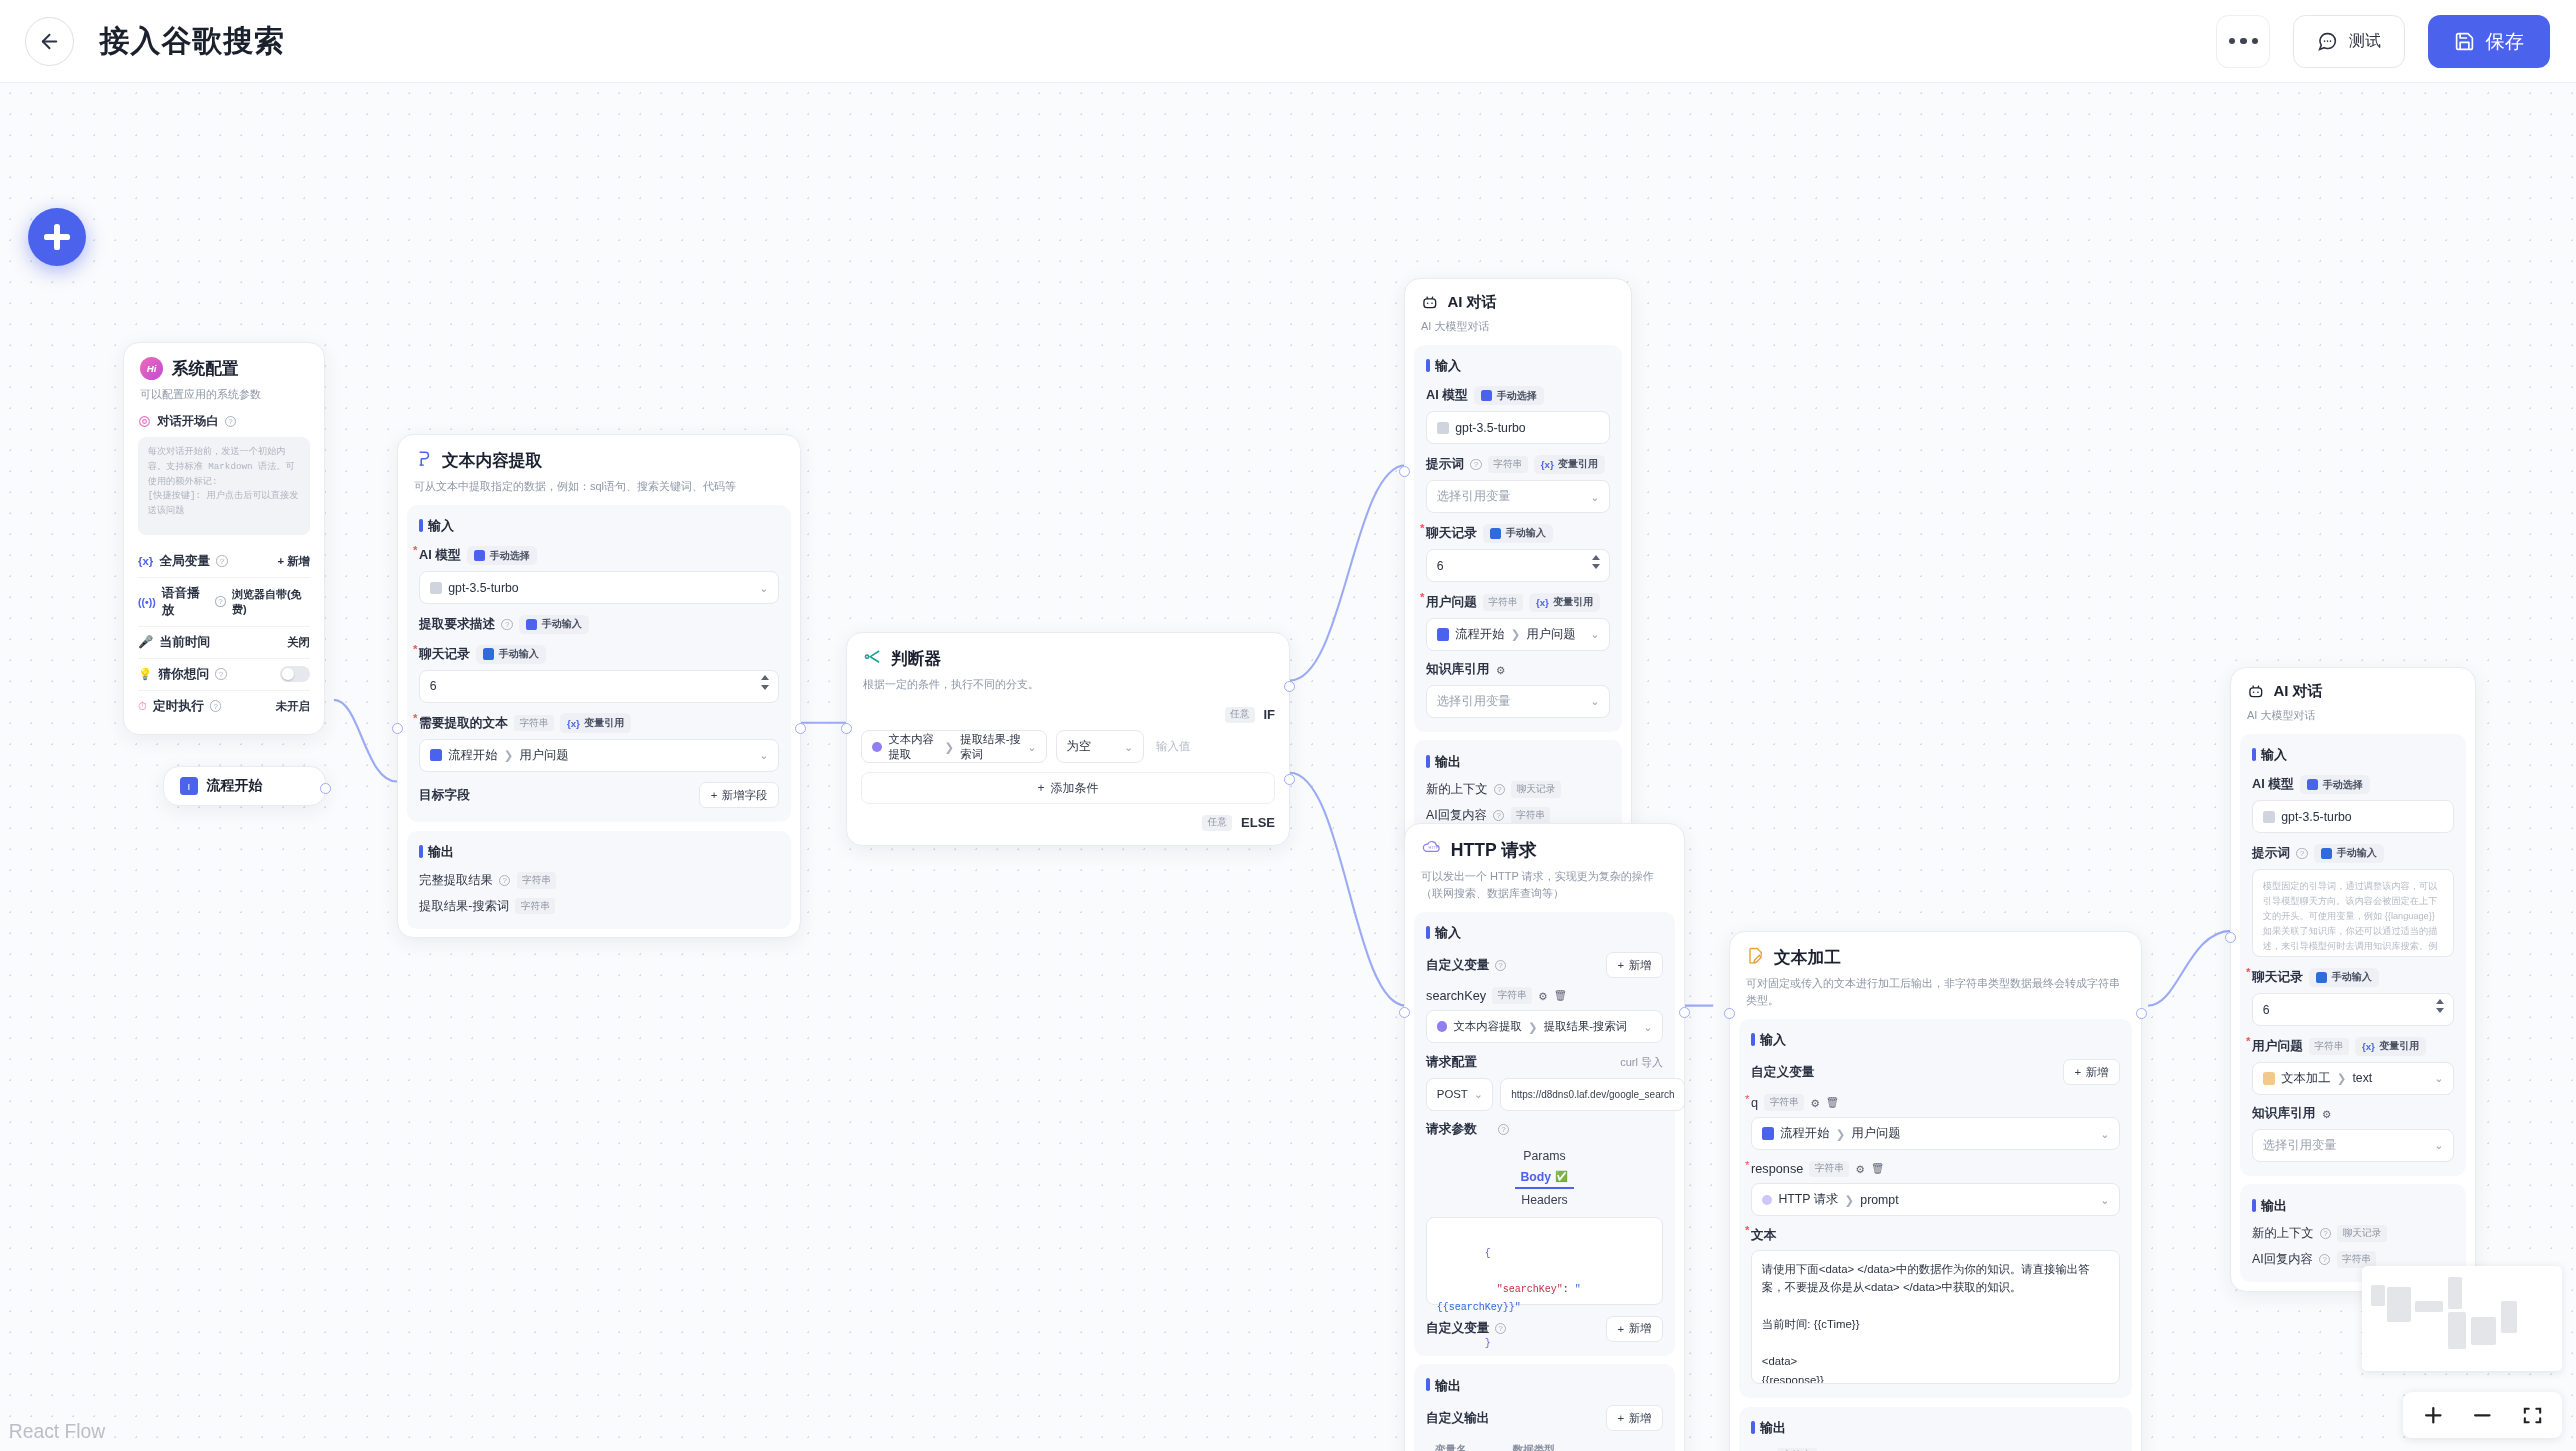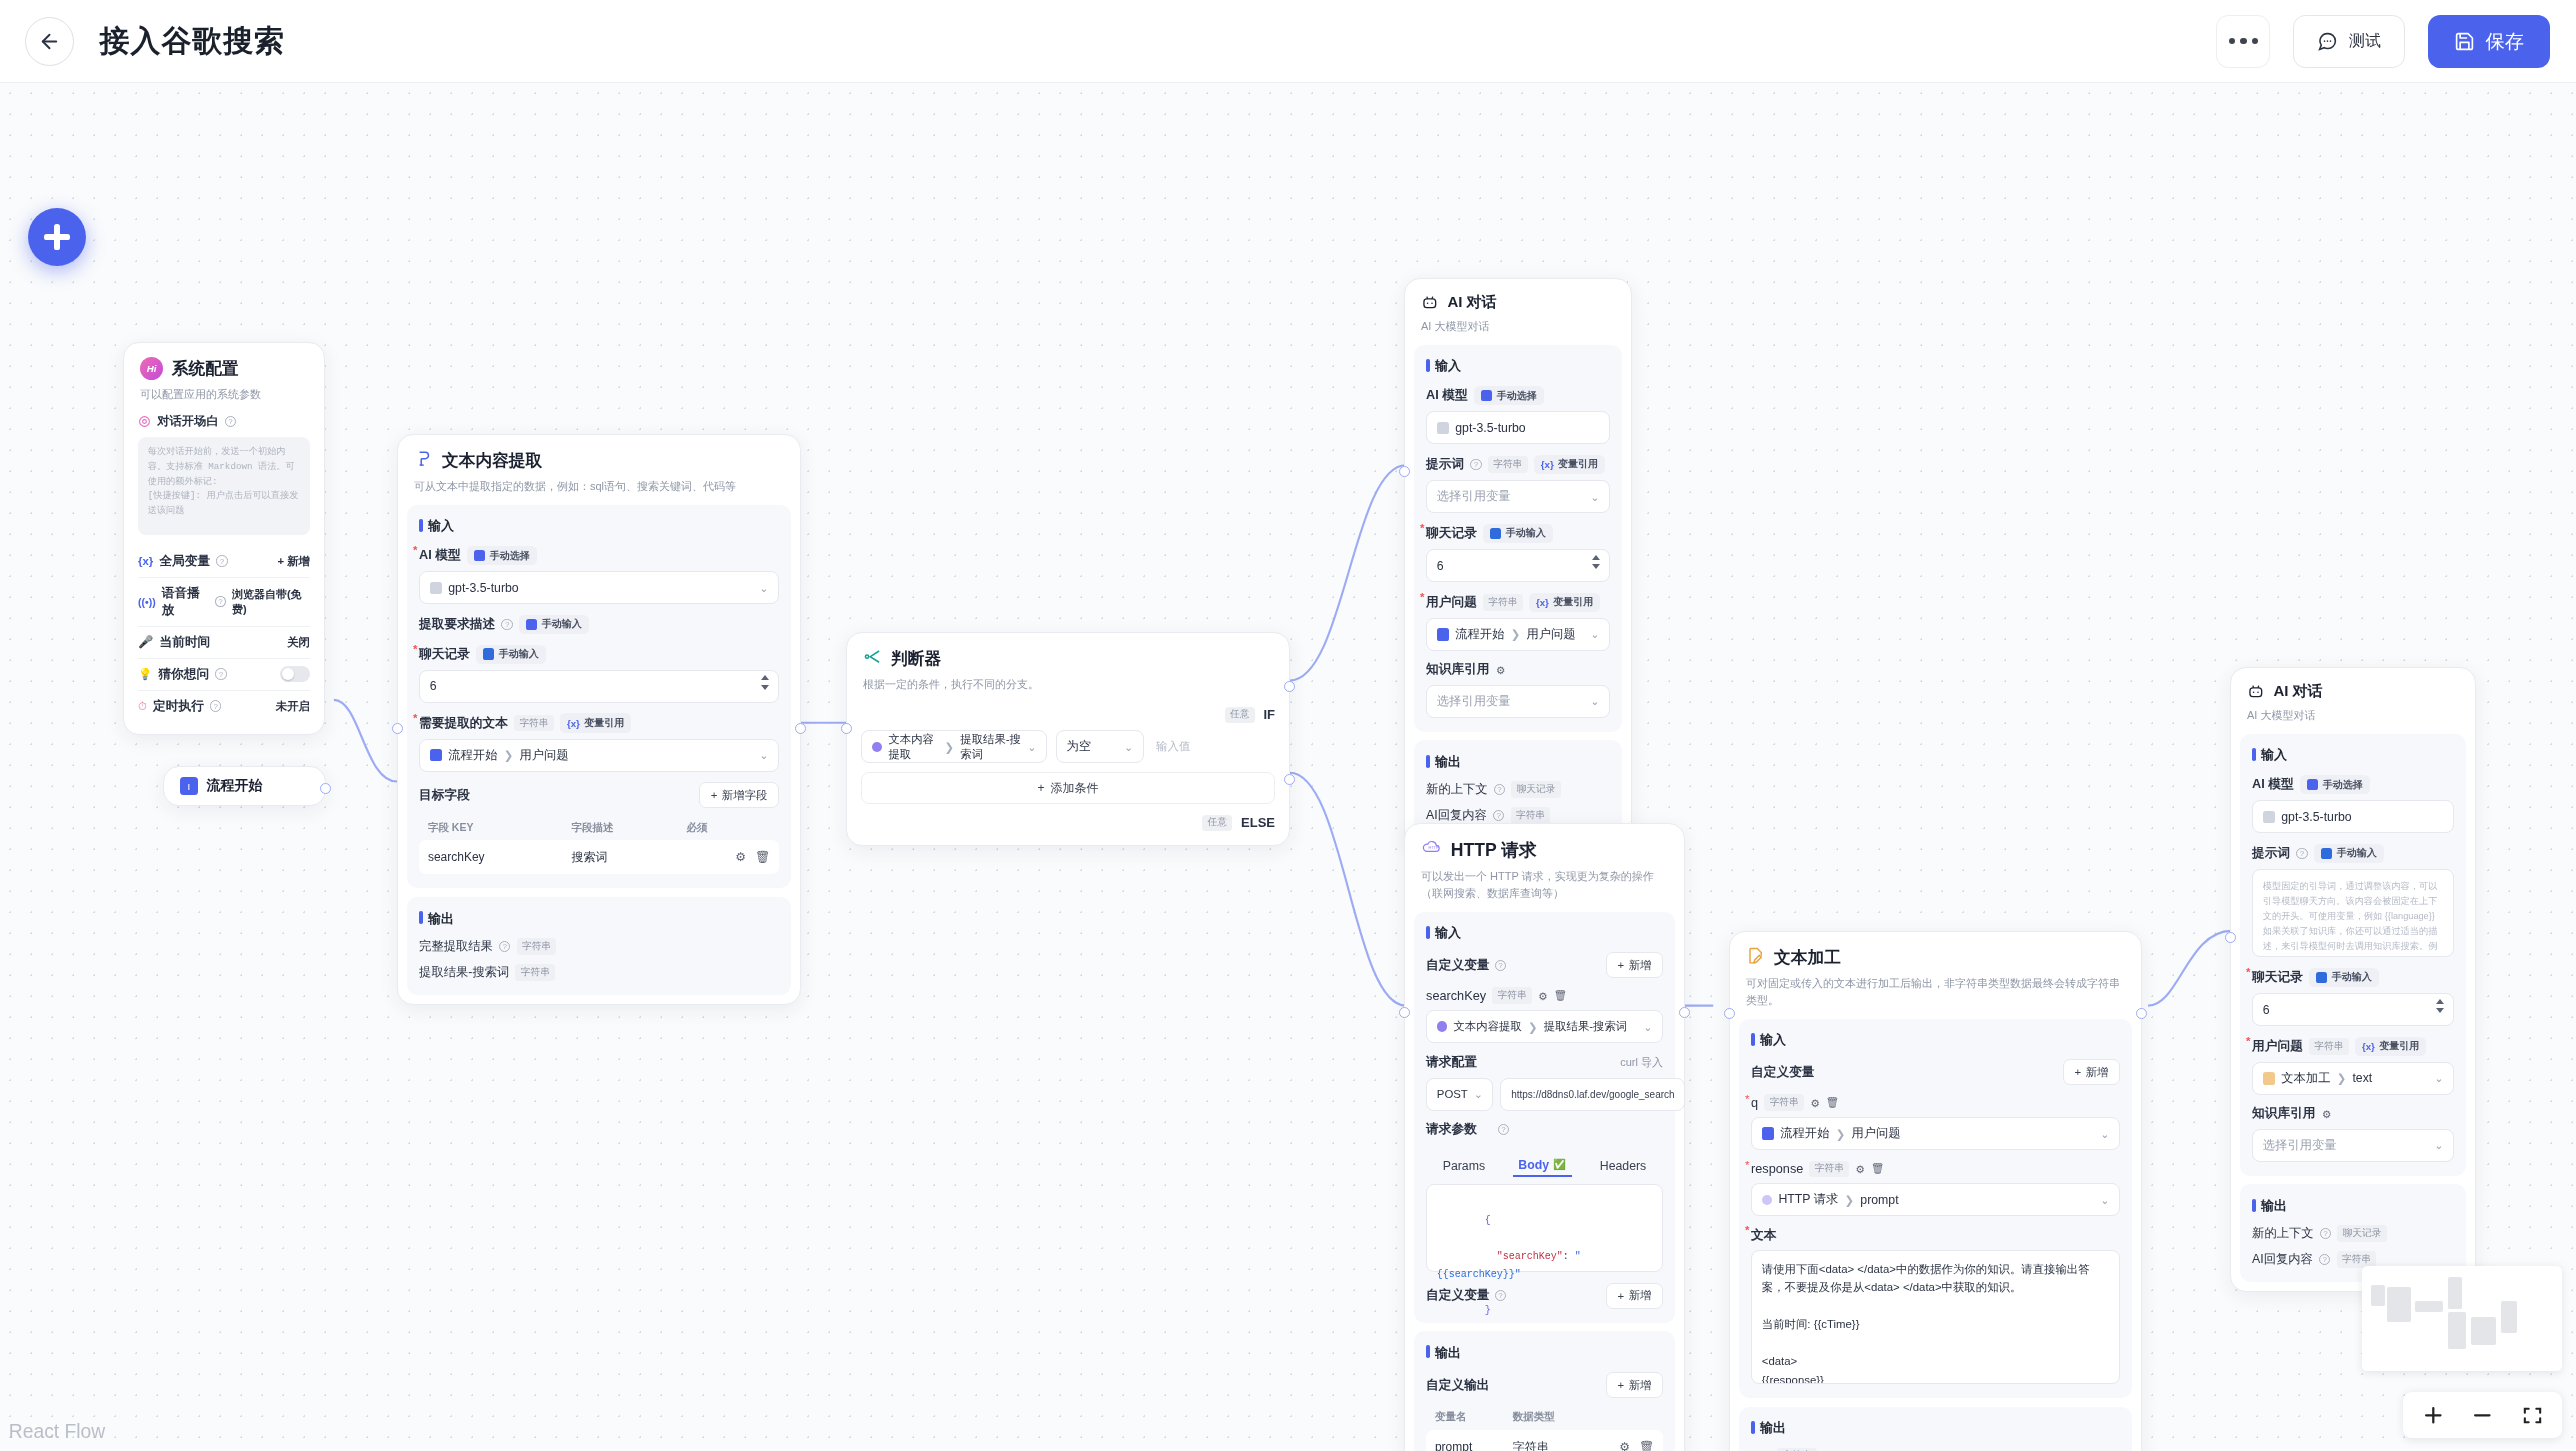--- a/index.html
+++ b/index.html
@@ -318,41 +318,20 @@
         </div>
       </div>
 
       <div class="row-between">
         <span class="lbl">目标字段</span>
         <span class="btn-sm">
           <b style="font-weight:400;">+</b>
           <span>新增字段</span>
         </span>
       </div>
-      <table class="tbl">
-        <thead>
-            <tr>
-          <th>字段 KEY</th>
-          <th>字段描述</th>
-          <th>必须</th>
-        </tr>
-          </thead>
-        <tbody>
-            <tr>
-          <td>searchKey</td>
-          <td>搜索词</td>
-          <td>
-            <div class="icon-btns">
-              <span style="color:#5b6272;">⚙</span>
-              <span style="color:#5b6272;">🗑</span>
-            </div>
-          </td>
-        </tr>
-          </tbody>
-      </table>
     </div>
     <div class="section">
       <div class="sec-title">输出</div>
       <div class="out-row">
         <span class="out-name">完整提取结果</span>
         <span class="qmark">?</span>
         <span class="tag">字符串</span>
       </div>
       <div class="out-row" style="margin-bottom:0;">
         <span class="out-name">提取结果-搜索词</span>
@@ -558,21 +537,21 @@
           <span class="cv">⌄</span>
         </div>
         <div class="sel" style="flex:1;">
           <span style="font-size:10px;color:#3a4152;">https://d8dns0.laf.dev/google_search</span>
         </div>
       </div>
       <div style="display:flex;align-items:center;gap:21px;margin-top:10.5px;">
         <span class="lbl">请求参数</span>
         <span class="qmark">?</span>
       </div>
-      <div style="display:flex;justify-content:space-around;align-items:center;margin-top:16px;">
+      <div style="display:flex;justify-content:space-around;align-items:center;margin-top:7px;flex-direction:column;">
         <span style="font-size:12.3px;color:#3a4152;padding:3.5px 5.3px;">Params</span>
         <span style="font-size:12.3px;color:#4b63ec;font-weight:700;padding:3.5px 5.3px;border-bottom:2.2px solid #4b63ec;display:inline-flex;align-items:center;gap:4.4px;">
           <span>Body</span>
           <span style="font-size:10.5px;">✅</span>
         </span>
         <span style="font-size:12.3px;color:#3a4152;padding:3.5px 5.3px;">Headers</span>
       </div>
       <div class="ta" style="height:88px;margin-top:7px;font-family:'Liberation Mono',monospace;font-size:10px;line-height:1.8;">
         <span style="color:#6b5ce7;">{</span><br>
         &nbsp;&nbsp;<span style="color:#c03045;">"searchKey"</span><span style="color:#3a4152;">: </span><span style="color:#2f6bdc;">"{{searchKey}}"</span><br>

